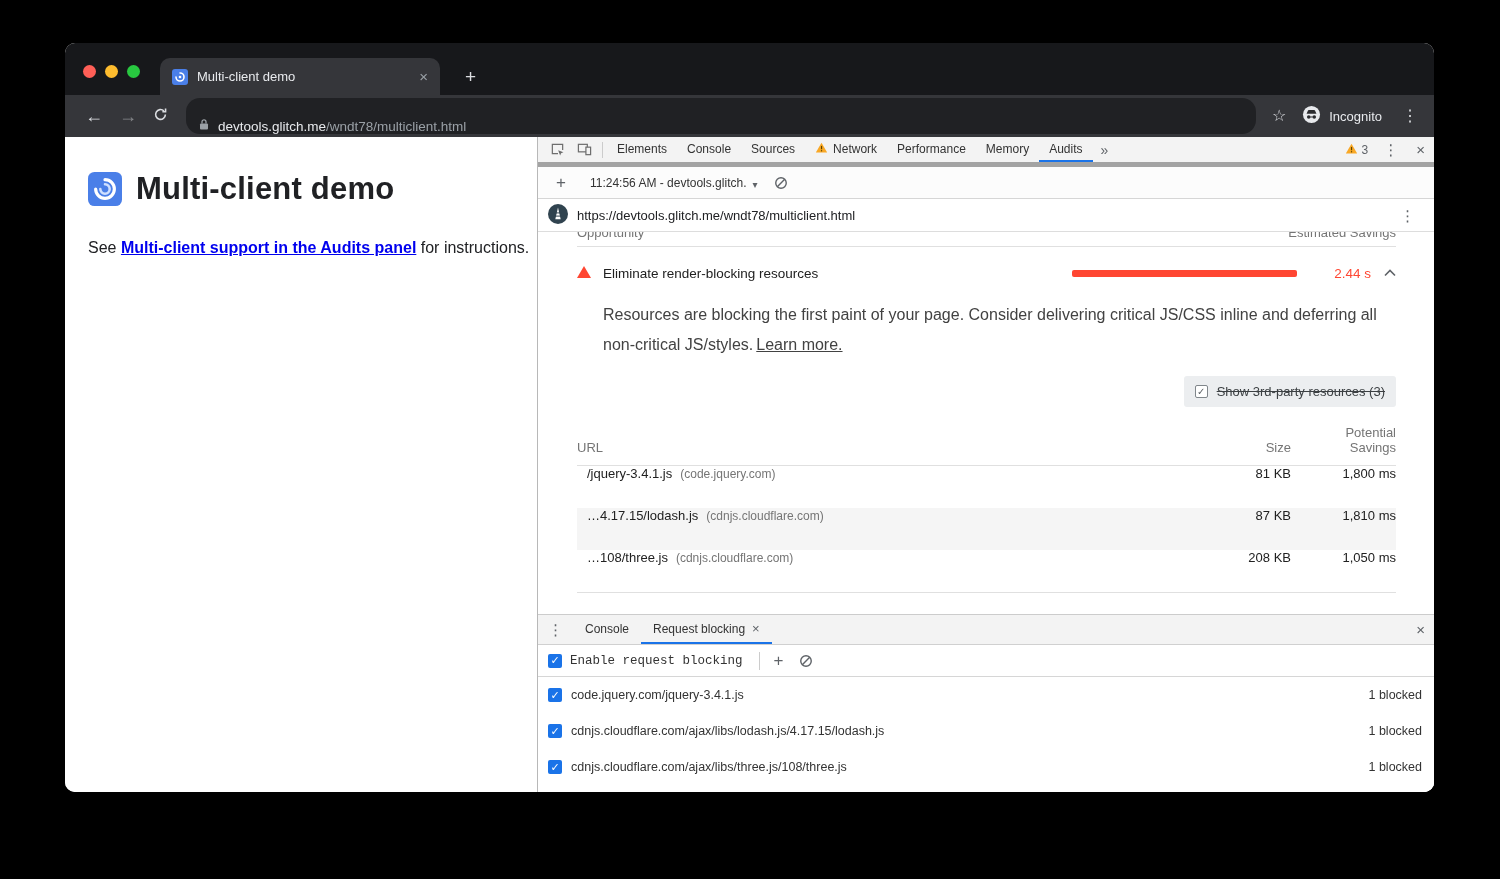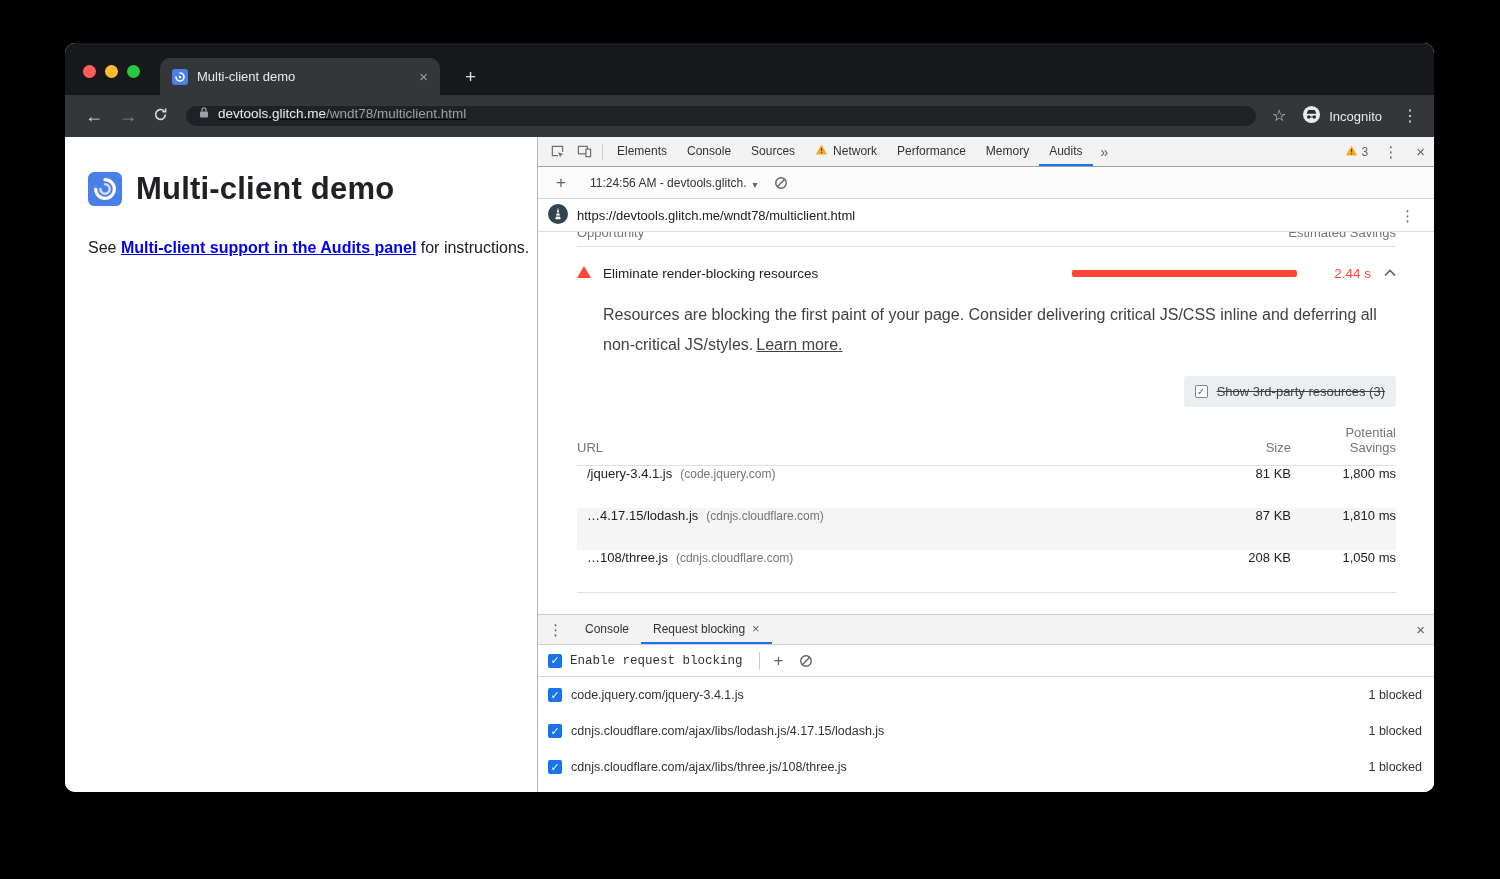--- a/index.html
+++ b/index.html
@@ -18,40 +18,40 @@
   .tab { position:absolute; left:95px; bottom:0; width:280px; height:37px; background:#35363a;
          border-radius:10px 10px 0 0; display:flex; align-items:center; padding:0 12px; }
   .tab-title { flex:1; color:#e8eaed; font-size:13px; margin-left:9px; white-space:nowrap; overflow:hidden; }
   .tab-close { color:#9aa0a6; font-size:15px; line-height:1; cursor:default; }
   .newtab { position:absolute; left:392px; bottom:7px; color:#dadce0; font-size:19px; line-height:1; padding:2px 8px; }
   .favicon svg, .pagelogo svg { display:block; }
 
   .toolbar { height:42px; background:#35363a; display:flex; align-items:center; padding:0 12px; }
   .nav-btn { color:#dadce0; font-size:18px; line-height:1; padding:4px 8px; }
   .nav-btn.dim { color:#86888b; }
-  .addr { flex:1; height:20px; background:#202124; border-radius:14px; margin:0 10px;
-          display:flex; align-items:flex-start; padding:0 12px; font-size:13.5px;text-decoration:underline; }
+  .addr { flex:1; height:36px; background:#202124; border-radius:14px; margin:0 10px;
+          display:flex; align-items:flex-end; padding:0 12px; font-size:13.5px; }
   .addr .host { color:#e8eaed; margin-left:8px; }
   .addr .path { color:#9aa0a6; }
   .star { color:#dadce0; font-size:16px; line-height:1; padding:0 6px; }
   .incog { display:flex; align-items:center; gap:8px; margin:0 10px; color:#e8eaed; font-size:13px; }
   .menu3 { color:#dadce0; font-size:16px; line-height:1; padding:0 4px 0 10px; }
 
   
   .content { display:flex; height:655px; background:#fff; }
   .page { width:472px; flex:none; }
   .page-head { display:flex; align-items:center; margin:34px 0 0 23px; }
   .page-title { font-size:31px; font-weight:bold; color:#202124; margin-left:14px; letter-spacing:.2px; }
   .page-body { margin:30px 0 0 23px; width:444px; font-size:16px; color:#202124; line-height:1.35; }
   .page-body a { color:#0000ee; font-weight:bold; text-decoration:underline; }
 
   
   .devtools { flex:1; display:flex; flex-direction:column; border-left:1px solid #b8b8b8;
               font-size:12px; color:#333; background:#fff; min-width:0; }
-  .dt-tabs { height:30px; flex:none; background:#f3f3f3; border-bottom:1px solid #a3a3a3;
+  .dt-tabs { height:30px; flex:none; background:#f3f3f3; border-bottom:5px solid #a3a3a3;
              display:flex; align-items:center; padding-left:6px; }
   .dt-icon-btn { padding:0 6px; display:flex; align-items:center; }
   .dt-sep { width:1px; height:16px; background:#ccc; margin:0 4px; }
   .dt-tab { padding:0 10px; height:100%; display:flex; align-items:center; gap:5px;
             border-bottom:2px solid transparent; color:#333; white-space:nowrap; }
   .dt-tab.selected { border-bottom-color:#1a73e8; }
   .more-tabs { color:#5f6368; font-size:14px; padding:0 8px; }
   .dt-spacer { flex:1; }
   .warn-badge { display:flex; align-items:center; gap:4px; color:#5f6368; padding:0 6px; }
   .dt-right-btn { color:#5f6368; font-size:15px; line-height:1; padding:0 9px; }

